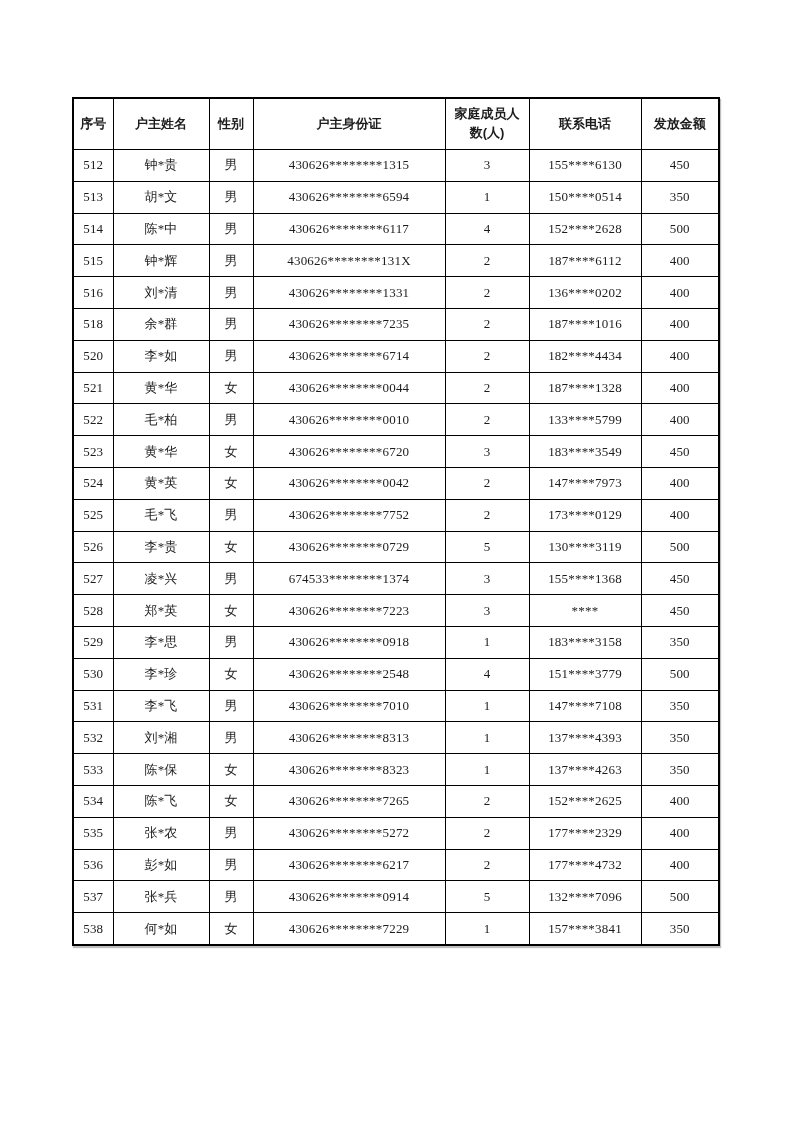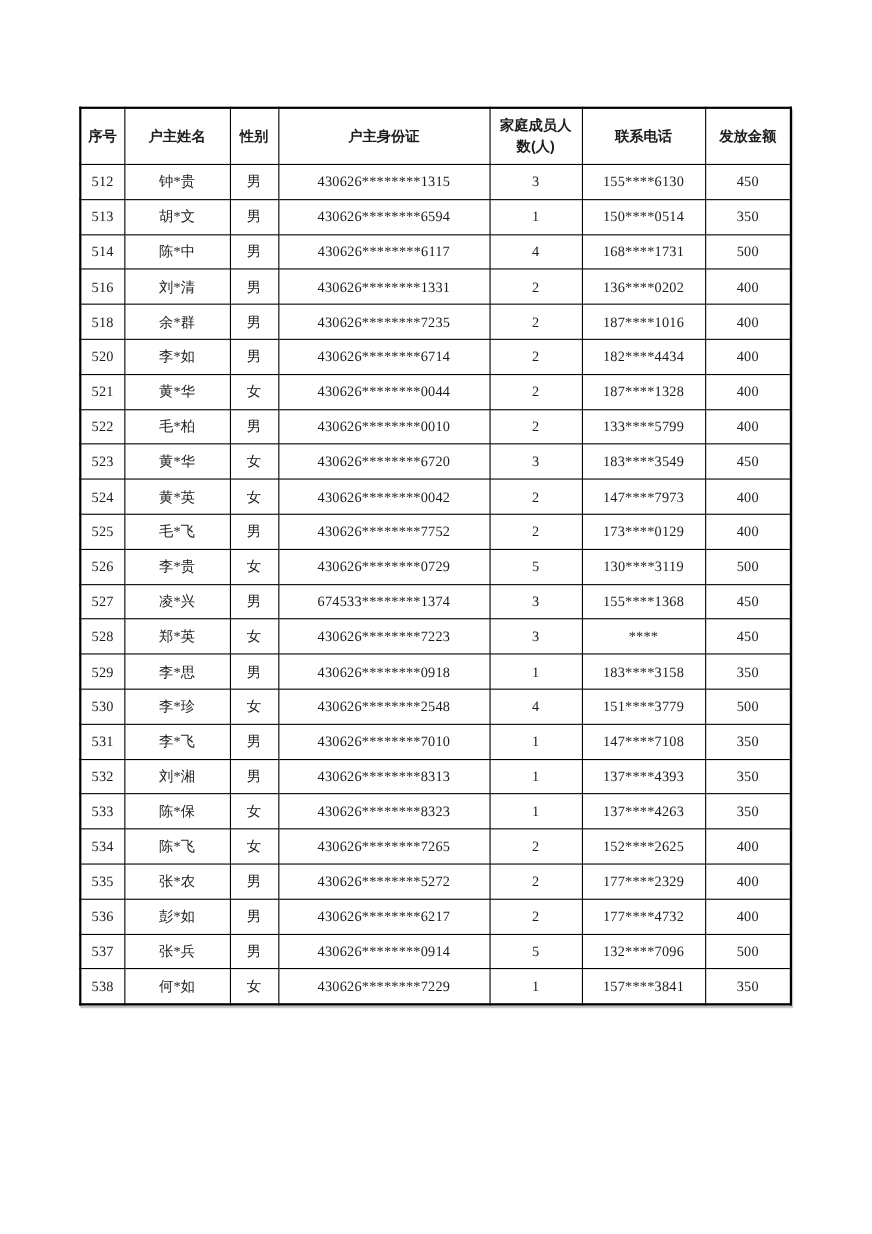--- a/index.html
+++ b/index.html
@@ -92,22 +92,31 @@
           <td>1</td>
           <td>150****0514</td>
           <td>350</td>
         </tr>
         <tr>
           <td>514</td>
           <td>陈*中</td>
           <td>男</td>
           <td>430626********6117</td>
           <td>4</td>
-          <td>168****1731</td>
+          <td>152****2628</td>
           <td>500</td>
+        </tr>
+        <tr>
+          <td>515</td>
+          <td>钟*辉</td>
+          <td>男</td>
+          <td>430626********131X</td>
+          <td>2</td>
+          <td>187****6112</td>
+          <td>400</td>
         </tr>
         <tr>
           <td>516</td>
           <td>刘*清</td>
           <td>男</td>
           <td>430626********1331</td>
           <td>2</td>
           <td>136****0202</td>
           <td>400</td>
         </tr>

